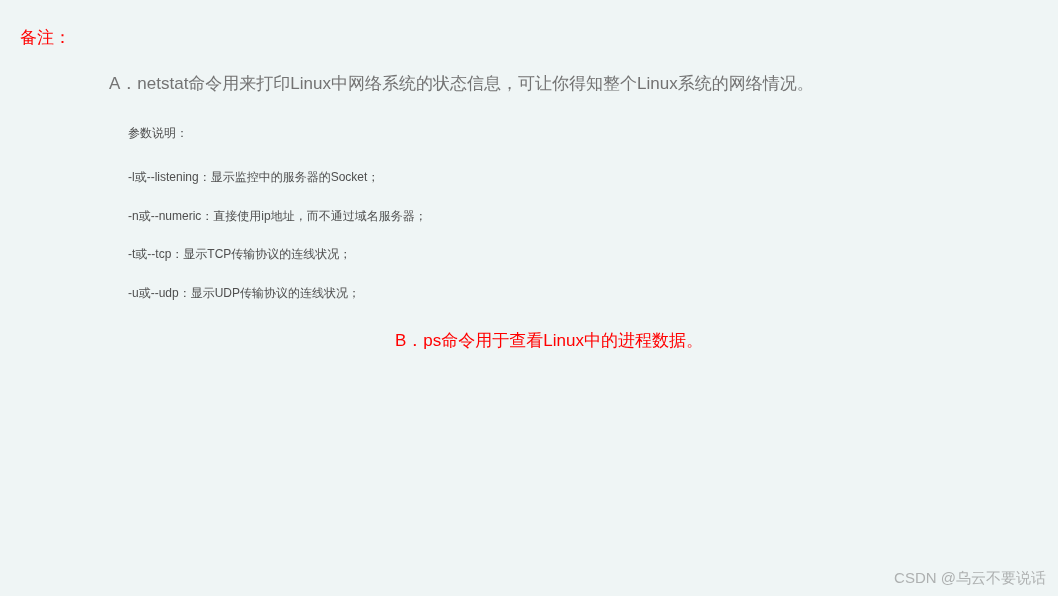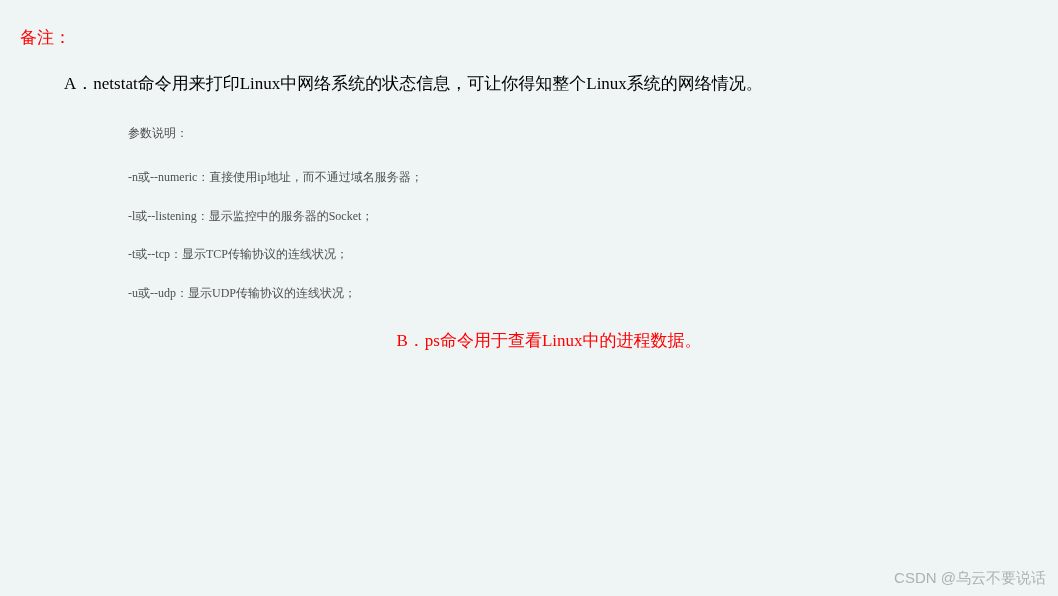--- a/index.html
+++ b/index.html
@@ -12,35 +12,35 @@
       font-family: "Microsoft YaHei", "SimSun", sans-serif;
       font-size: 17px;
       width: 1058px;
       height: 596px;
       position: relative;
       overflow: hidden;
     }
     .content {
       padding: 18px 24px 0 20px;
       line-height: 2.4;
-      font-family: Liberation Serif, serif;
     }
     .note-label {
       color: #ff0000;
       font-size: 17px;
     }
     .section-a {
       color: #ff0000;
       font-size: 17px;
       padding-left: 44px;
       text-indent: 0;
       line-height: 2.9;
     }
     .section-a-cont {
-      color: #000000;
+      color: #737373;
+      margin-left: 45px;
     }
     .params-block {
       color: #4f4f4f;
       padding-left: 108px;
       line-height: 3.2;
       font-size: 12px;
     }
     .params-title {
       margin-top: 6px;
       margin-bottom: 6px;
@@ -67,22 +67,22 @@
 
 <div class="content">
   <div class="note-label">备注：</div>
 
   <div class="section-a">
     <span class="section-a-cont">A．netstat命令用来打印Linux中网络系统的状态信息，可让你得知整个Linux系统的网络情况。</span>
   </div>
 
   <div class="params-block">
     <div class="params-title">参数说明：</div>
+    <div>-l或--listening：显示监控中的服务器的Socket；</div>
     <div>-n或--numeric：直接使用ip地址，而不通过域名服务器；</div>
-    <div>-l或--listening：显示监控中的服务器的Socket；</div>
     <div>-t或--tcp：显示TCP传输协议的连线状况；</div>
     <div>-u或--udp：显示UDP传输协议的连线状况；</div>
   </div>
 
   <div class="section-b">B．ps命令用于查看Linux中的进程数据。</div>
 </div>
 
 <div class="watermark">CSDN @乌云不要说话</div>
 
 </body></html>

